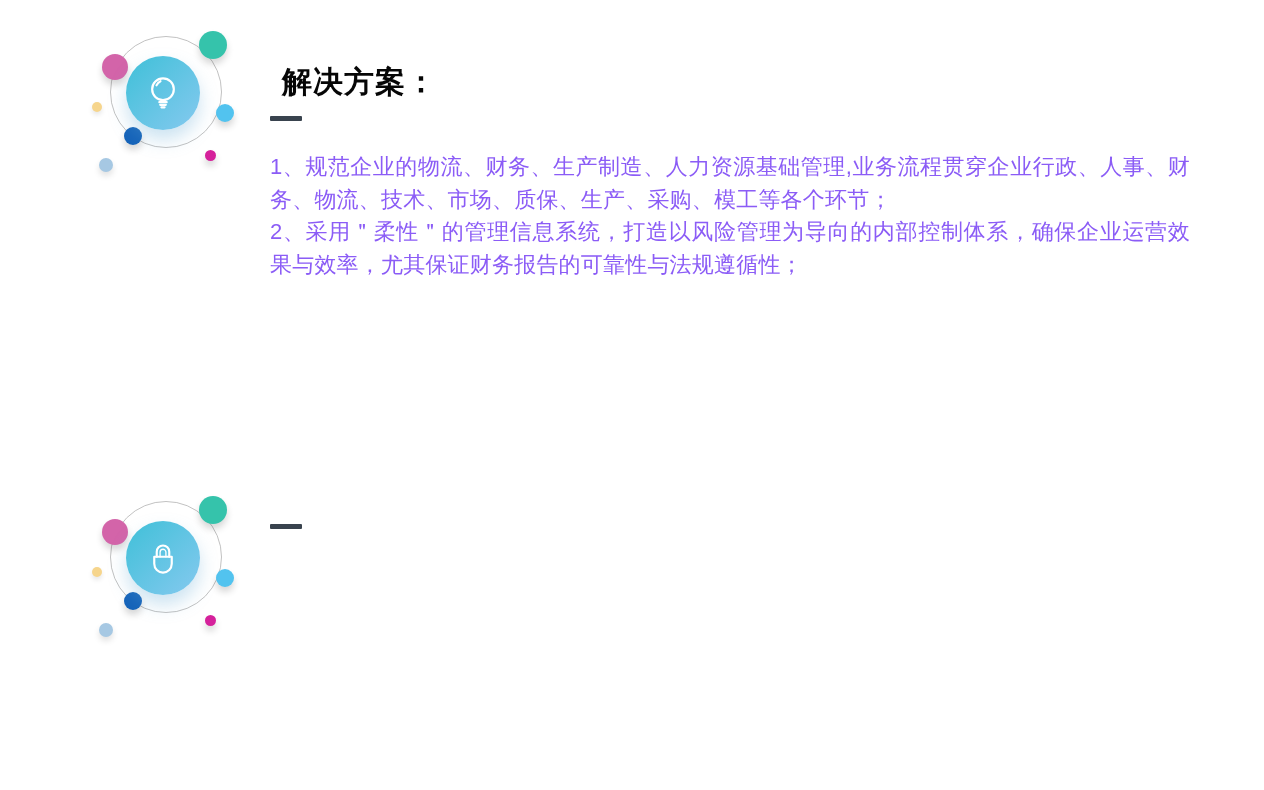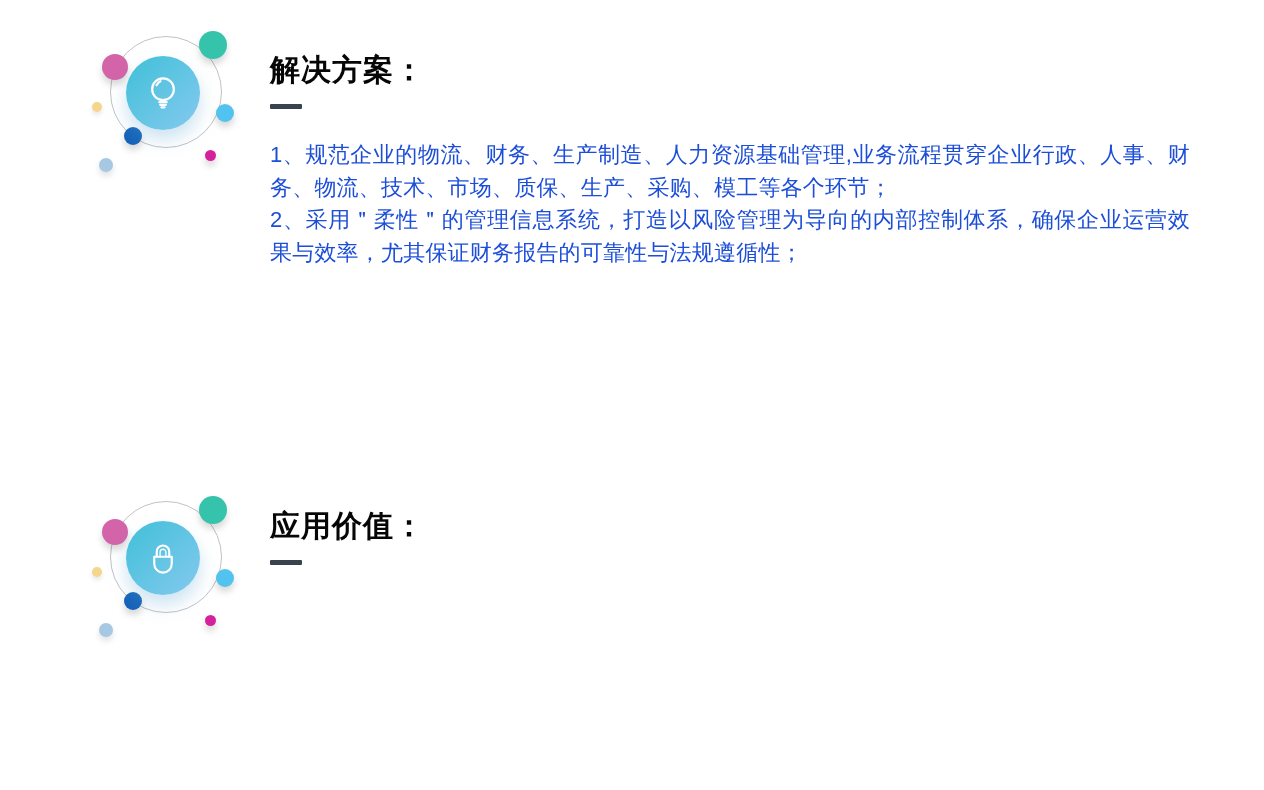--- a/index.html
+++ b/index.html
@@ -36,31 +36,31 @@
   .dot-darkblue { left:36px;  top:102px; width:18px; height:18px; background:#1563b9; }
   .dot-magenta  { left:117px; top:125px; width:11px; height:11px; background:#d5219b; }
   .dot-yellow   { left:4px;   top:77px;  width:10px; height:10px; background:#f6d58c; box-shadow:0 3px 5px rgba(0,0,0,.10); }
   .dot-paleblue { left:11px;  top:133px; width:14px; height:14px; background:#a6c8e3; box-shadow:0 4px 6px rgba(0,0,0,.12); }
 
   
   .content { position:absolute; left:270px; width:920px; }
   .content-1 { top:52px; }
   .content-2 { top:508px; }
   .content h2 {
-    margin:0; font-size:30px; line-height:36px;
+    margin:12px; font-size:30px; line-height:36px;
     font-weight:bold; color:#060606; letter-spacing:1px;
   }
   .dash {
     width:32px; height:5px; margin-top:16px;
     background:#39434e; border-radius:1px;
   }
   .para-block { margin-top:30px; }
   .para-block p {
     margin:0; font-size:22px; line-height:32.5px;
-    color:#1d4ed8; text-align:justify; letter-spacing:0.2px;
+    color:#8b5cf6; text-align:justify; letter-spacing:0.2px;
   }
 </style>
 </head>
 <body>
 
 <div class="page">
 
   <div class="cluster cluster-1">
     <div class="ring"></div>
     <span class="dot dot-teal"></span>
@@ -102,17 +102,16 @@
     <div class="grad-circle">
       <svg width="40" height="40" viewBox="0 0 48 48" fill="none" stroke="#ffffff" stroke-width="2.6" stroke-linecap="round" stroke-linejoin="round">
         <path d="M16.5 22.5 v-6 a7.5 7.5 0 0 1 15 0 v6"></path>
         <path d="M20.5 22.5 v-5.5 a3.5 3.5 0 0 1 7 0 v5.5" stroke-width="1.6"></path>
         <path d="M13.5 22.5 h21 v8.5 a10.5 10.5 0 0 1 -21 0 z"></path>
       </svg>
     </div>
   </div>
 
   <div class="content content-2">
-    <h2>应用价值：</h2>
     <div class="dash"></div>
   </div>
 
 </div>
 
 </body></html>

